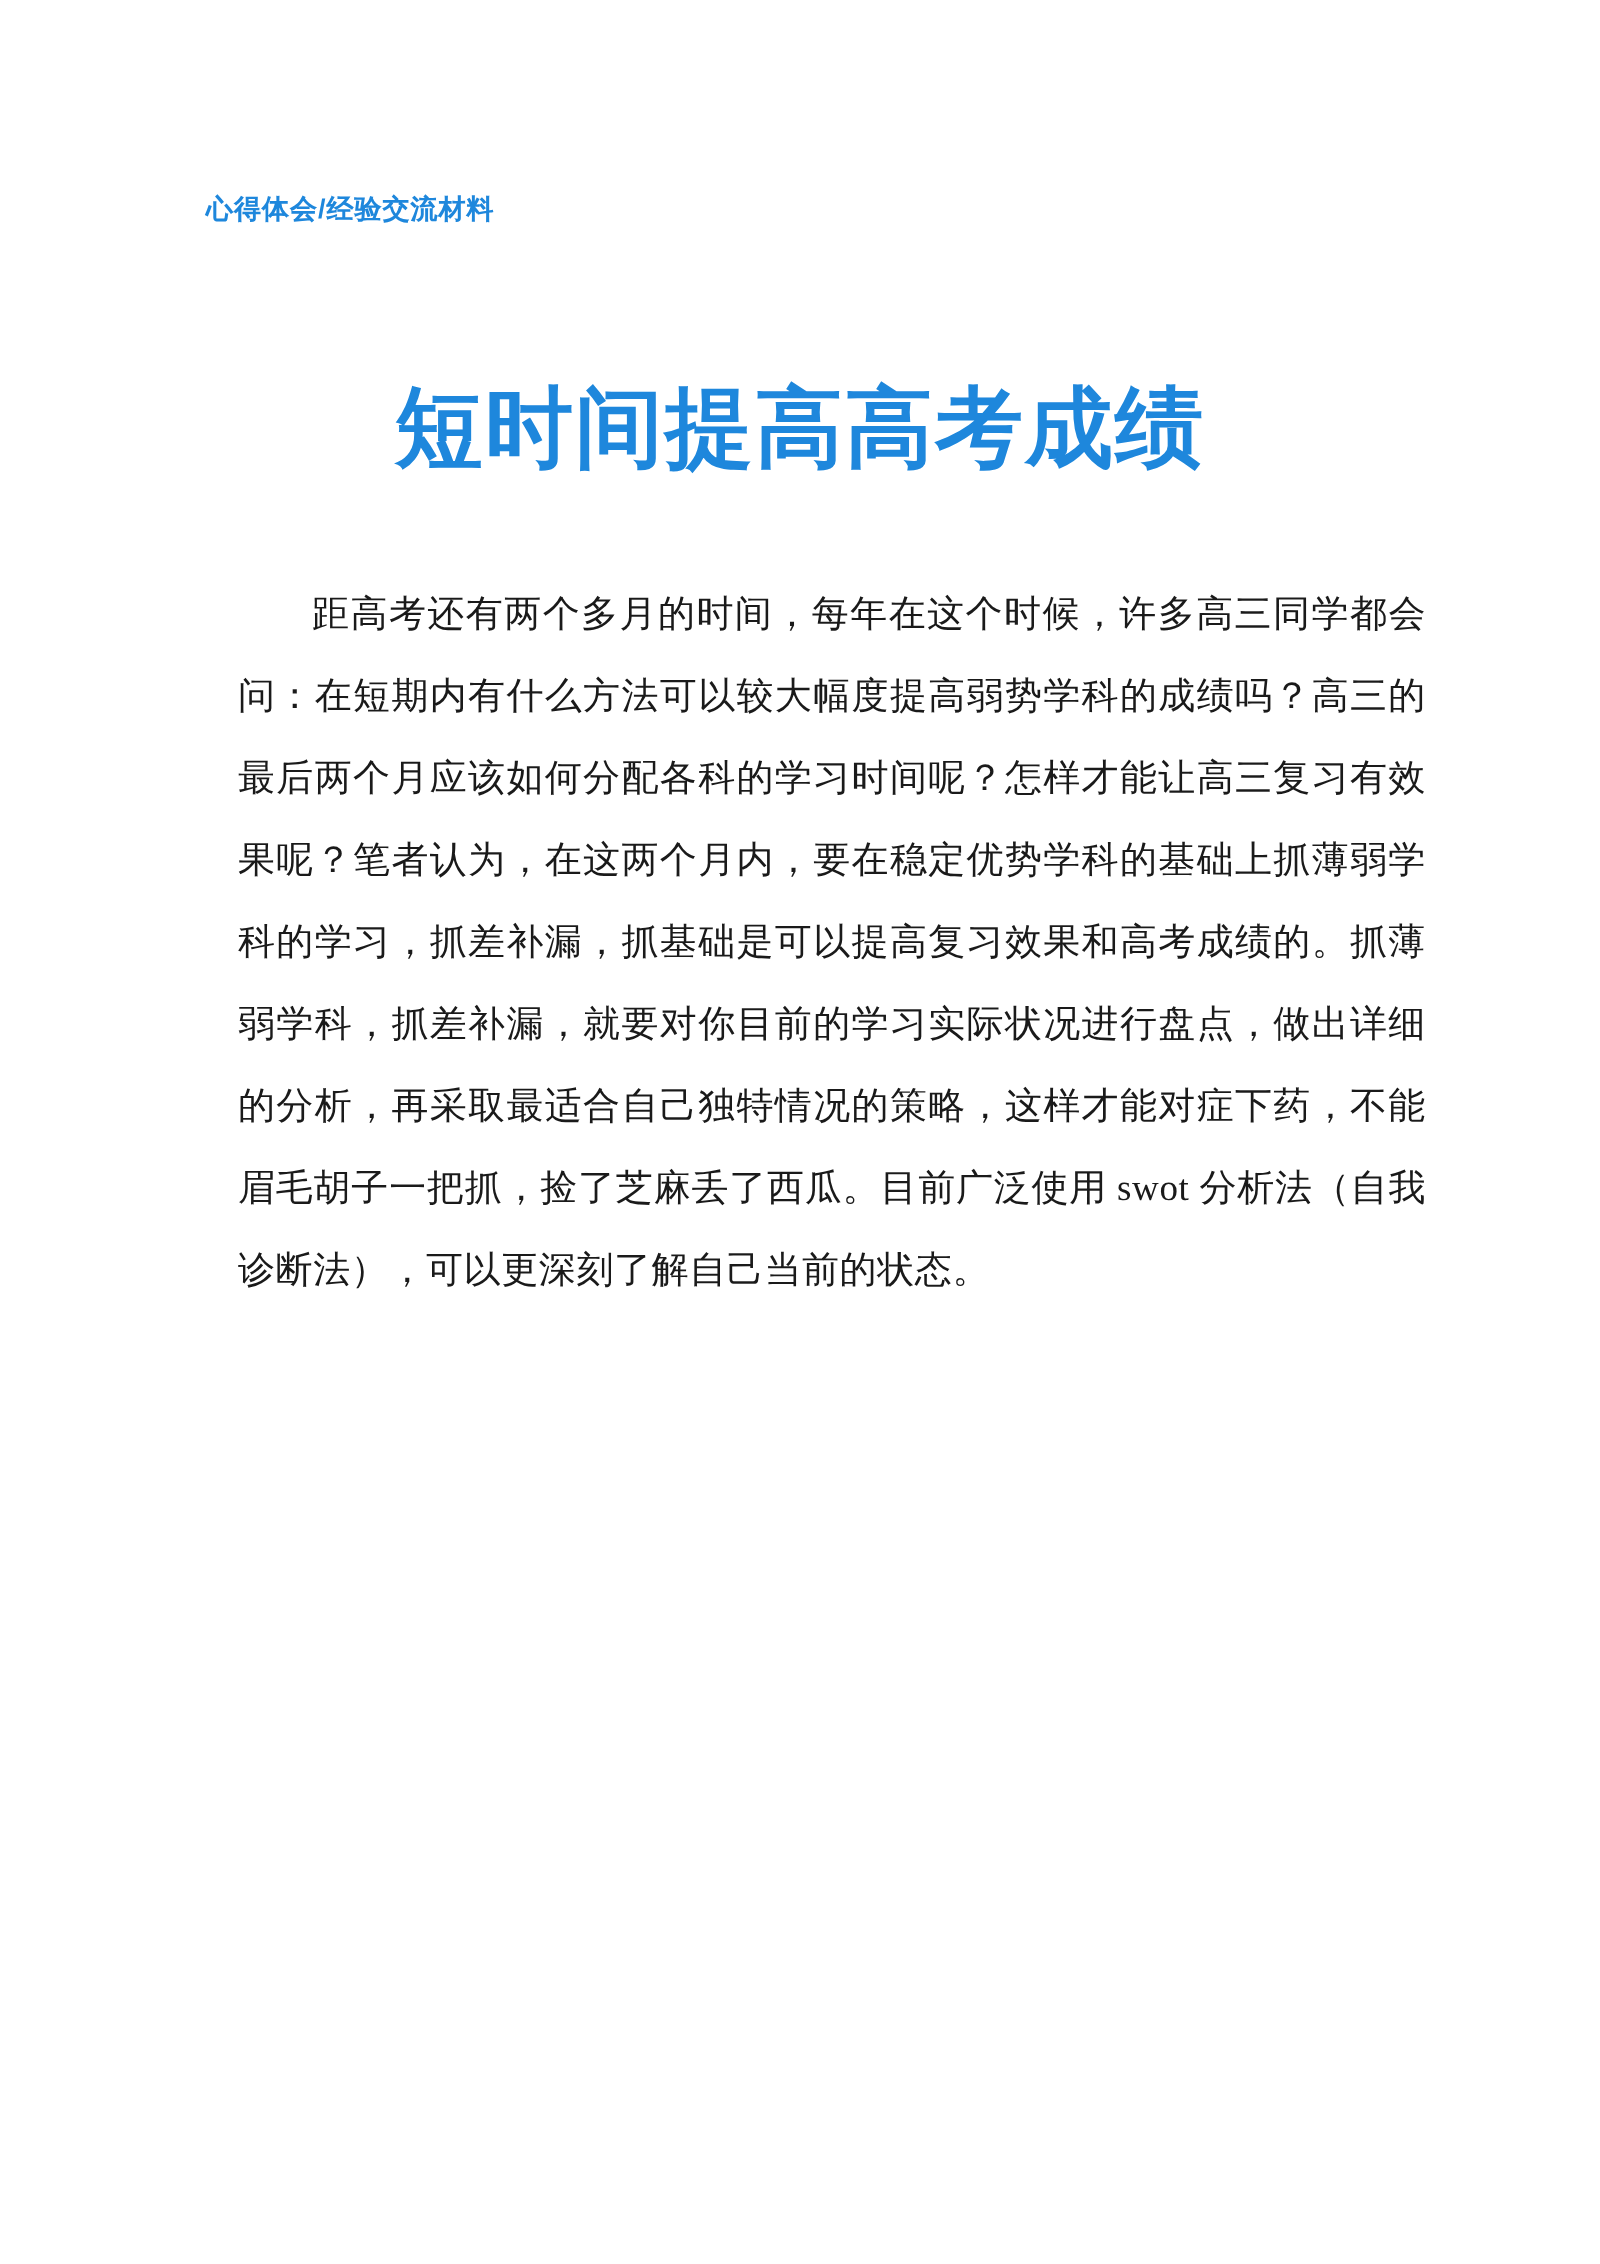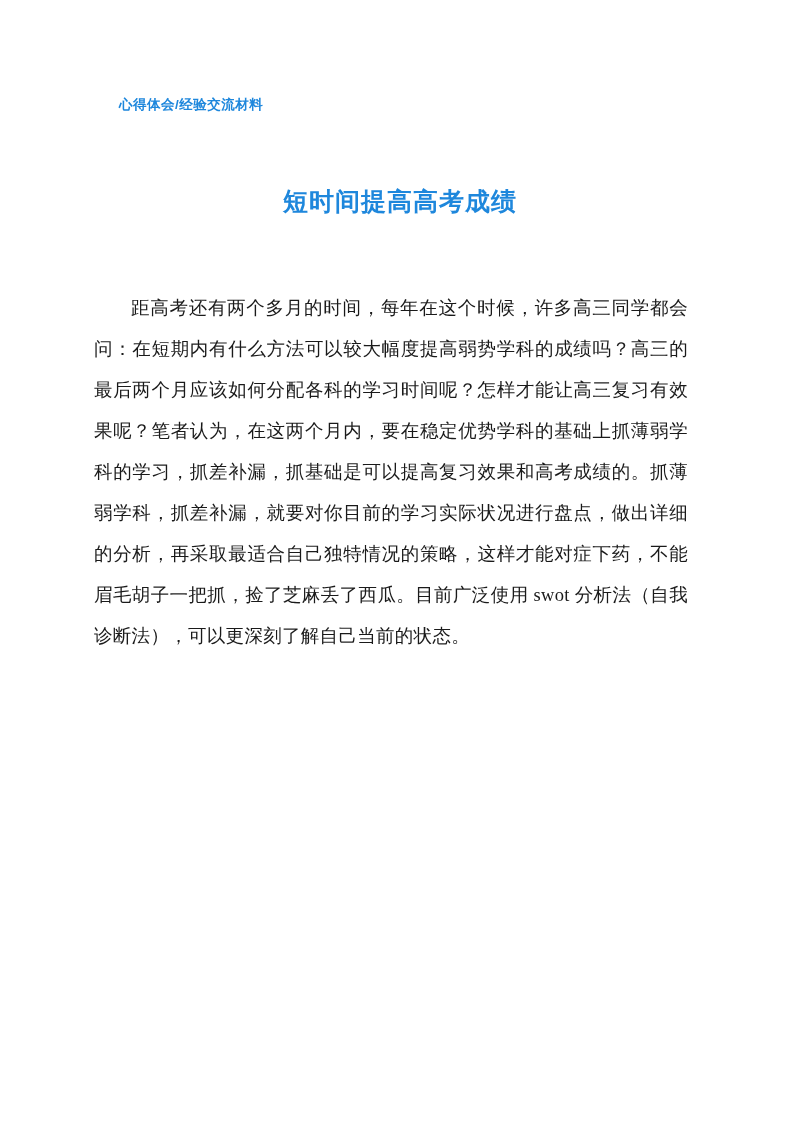--- a/index.html
+++ b/index.html
@@ -23,37 +23,36 @@
   .breadcrumb {
     position: absolute;
     left: 103px;
     top: 96px;
     font-family: "Liberation Sans", sans-serif;
     font-size: 13.5px;
     font-weight: bold;
     color: #1E87DC;
     letter-spacing: 0.5px;
     white-space: nowrap;
-    margin-left: 16px;
   }
   .doc-title {
     position: absolute;
     left: 0;
     right: 0;
     top: 185px;
     text-align: center;
     font-family: "Liberation Sans", sans-serif;
-    font-size: 25px;
+    font-size: 44px;
     font-weight: bold;
     color: #1E87DC;
     letter-spacing: 1px;
   }
   .body-text {
     position: absolute;
-    left: 94px;
+    left: 119px;
     top: 288px;
     width: 594px;
   }
   .para {
     margin: 0 0 20px 0;
     font-family: "Liberation Serif", serif;
     font-size: 18.5px;
     line-height: 41px;
     color: #1a1a1a;
     text-align: justify;

